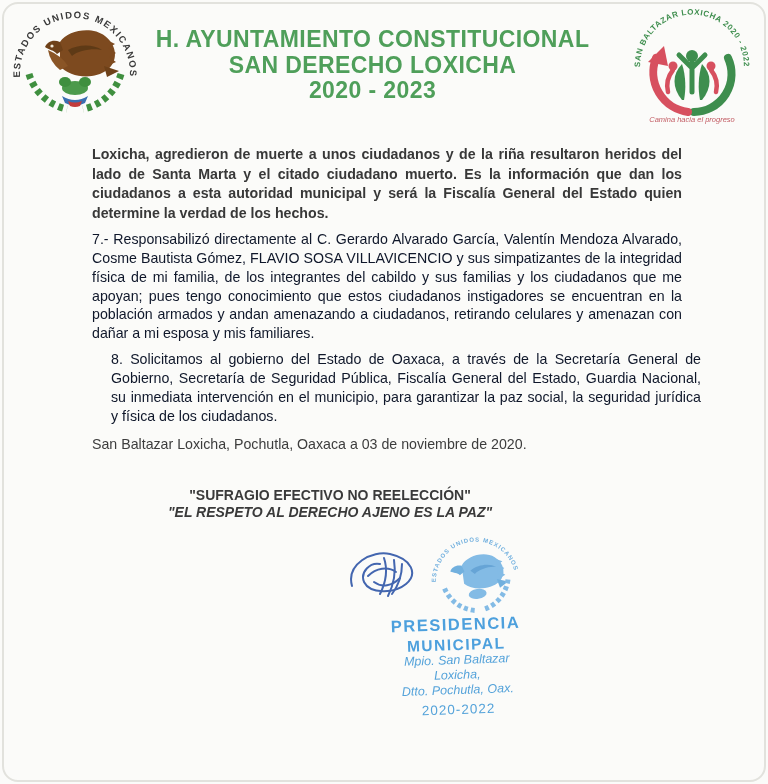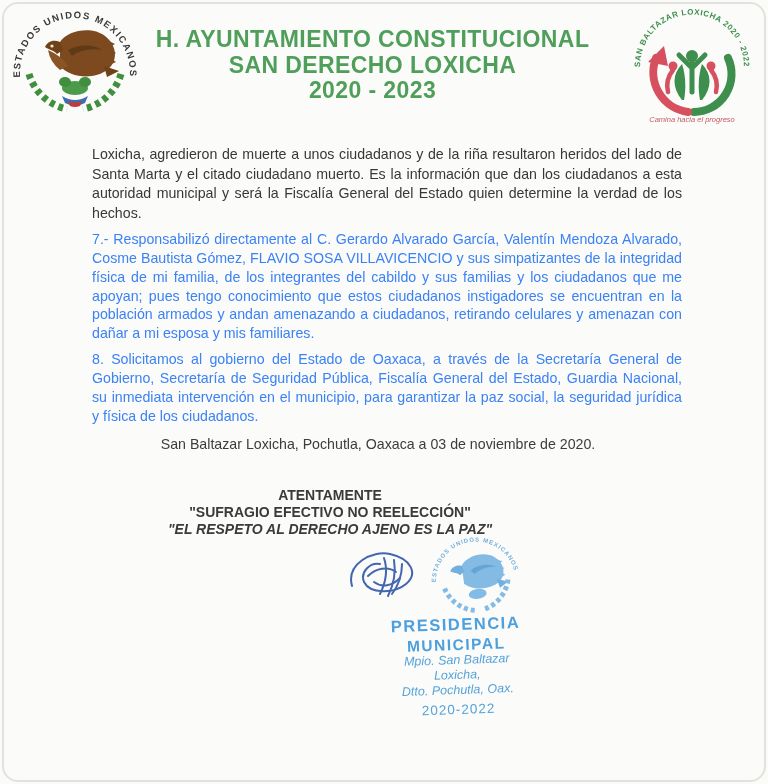--- a/index.html
+++ b/index.html
@@ -24,29 +24,29 @@
   .coat-svg{position:absolute;left:8px;top:6px;}
   .logo-svg{position:absolute;left:622px;top:4px;}
   .title-block{
     position:absolute;left:140px;top:27px;width:465px;
     text-align:center;color:#4f9f5a;font-weight:bold;
     font-size:23px;line-height:25.5px;letter-spacing:.4px;
   }
   
   .para{
     position:absolute;left:92px;width:590px;
-    font-size:14.2px;color:#3b82f6;
+    font-size:14.2px;color:#0f172a;
     text-align:justify;
   }
-  .para-bold{font-weight:normal;color:#383838;line-height:19.6px;top:131px;}
+  .para-bold{font-weight:bold;color:#383838;line-height:19.6px;top:131px;}
   .para-7{top:216px;line-height:18.8px;}
-  .para-8{top:336px;line-height:18.8px;}
+  .para-8{top:336px;line-height:18.8px;margin-left:19px;}
   .dateline{
     position:absolute;left:92px;top:436px;width:572px;
-    font-size:14.2px;color:#3d3d3d;text-align:center;
+    font-size:14.2px;color:#3d3d3d;text-align:left;
   }
   .closing{
     position:absolute;left:130px;top:487px;width:400px;
     text-align:center;font-weight:bold;color:#3a3a3a;
     font-size:14px;line-height:16.8px;
   }
   .closing .italic{font-style:italic;}
   
   .signature-svg{position:absolute;left:338px;top:546px;z-index:6;}
   .stamp-eagle-svg{position:absolute;left:426px;top:532px;z-index:2;opacity:.85;}
@@ -133,21 +133,20 @@
     <text x="70" y="118" font-size="7.5" font-style="italic" fill="#c25b63" text-anchor="middle">Camina hacia el progreso</text>
   </svg>
 
   <p class="para para-bold">Loxicha, agredieron de muerte a unos ciudadanos y de la riña resultaron heridos del lado de Santa Marta y el citado ciudadano muerto. Es la información que dan los ciudadanos a esta autoridad municipal y será la Fiscalía General del Estado quien determine la verdad de los hechos.</p>
   <p class="para para-7">7.- Responsabilizó directamente al C. Gerardo Alvarado García, Valentín Mendoza Alvarado, Cosme Bautista Gómez, FLAVIO SOSA VILLAVICENCIO y sus simpatizantes de la integridad física de mi familia, de los integrantes del cabildo y sus familias y los ciudadanos que me apoyan; pues tengo conocimiento que estos ciudadanos instigadores se encuentran en la población armados y andan amenazando a ciudadanos, retirando celulares y amenazan con dañar a mi esposa y mis familiares.</p>
   <p class="para para-8">8. Solicitamos al gobierno del Estado de Oaxaca, a través de la Secretaría General de Gobierno, Secretaría de Seguridad Pública, Fiscalía General del Estado, Guardia Nacional, su inmediata intervención en el municipio, para garantizar la paz social, la seguridad jurídica y física de los ciudadanos.</p>
 
   <div class="dateline">San Baltazar Loxicha, Pochutla, Oaxaca a 03 de noviembre de 2020.</div>
 
   <div class="closing">
-    <div>ATENTAMENTE</div>
     <div>"SUFRAGIO EFECTIVO NO REELECCIÓN"</div>
     <div class="italic">"EL RESPETO AL DERECHO AJENO ES LA PAZ"</div>
   </div>
 
   <svg class="signature-svg" width="85" height="58" viewBox="0 0 85 58">
     <g fill="none" stroke="#3056a8" stroke-width="2" stroke-linecap="round" opacity=".9">
       <path d="M14,40 C8,18 34,4 52,8 C74,13 80,28 68,38 C56,48 32,48 26,36 C22,26 32,16 42,18"></path>
       <path d="M30,30 C38,22 50,20 58,26"></path>
       <path d="M36,36 C44,42 54,40 62,32"></path>
       <path d="M46,12 C50,24 48,36 42,48"></path>

